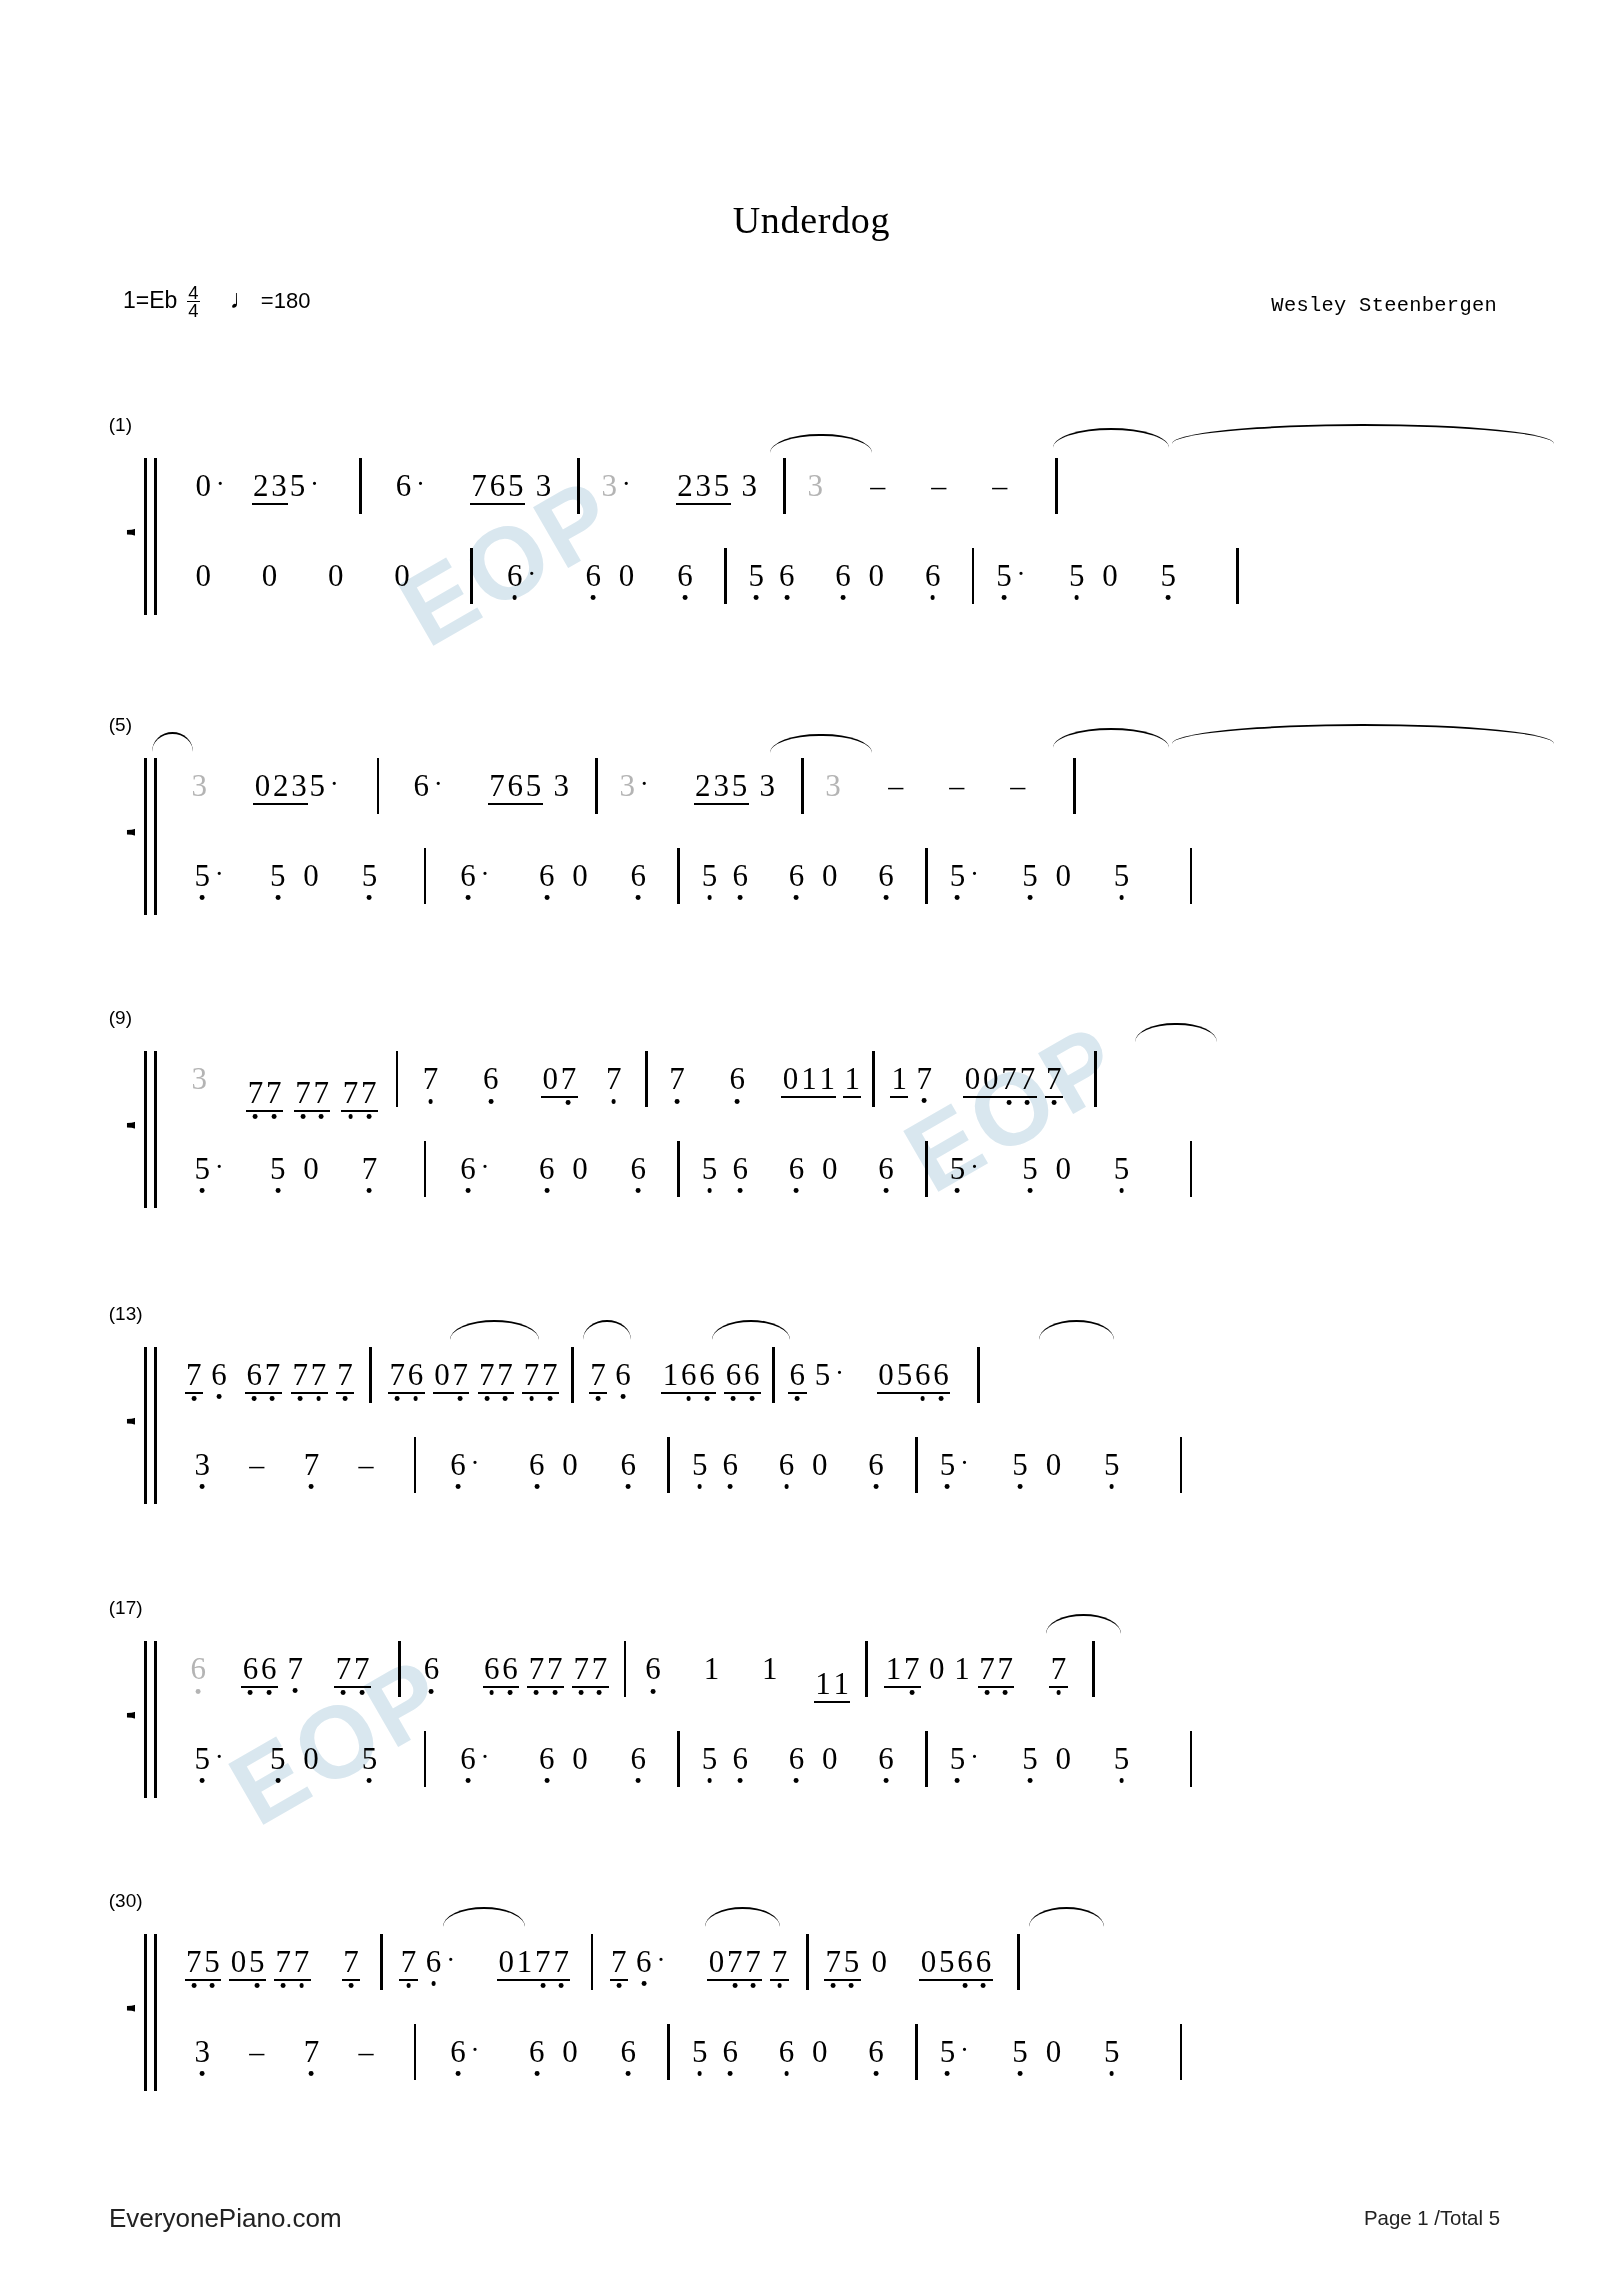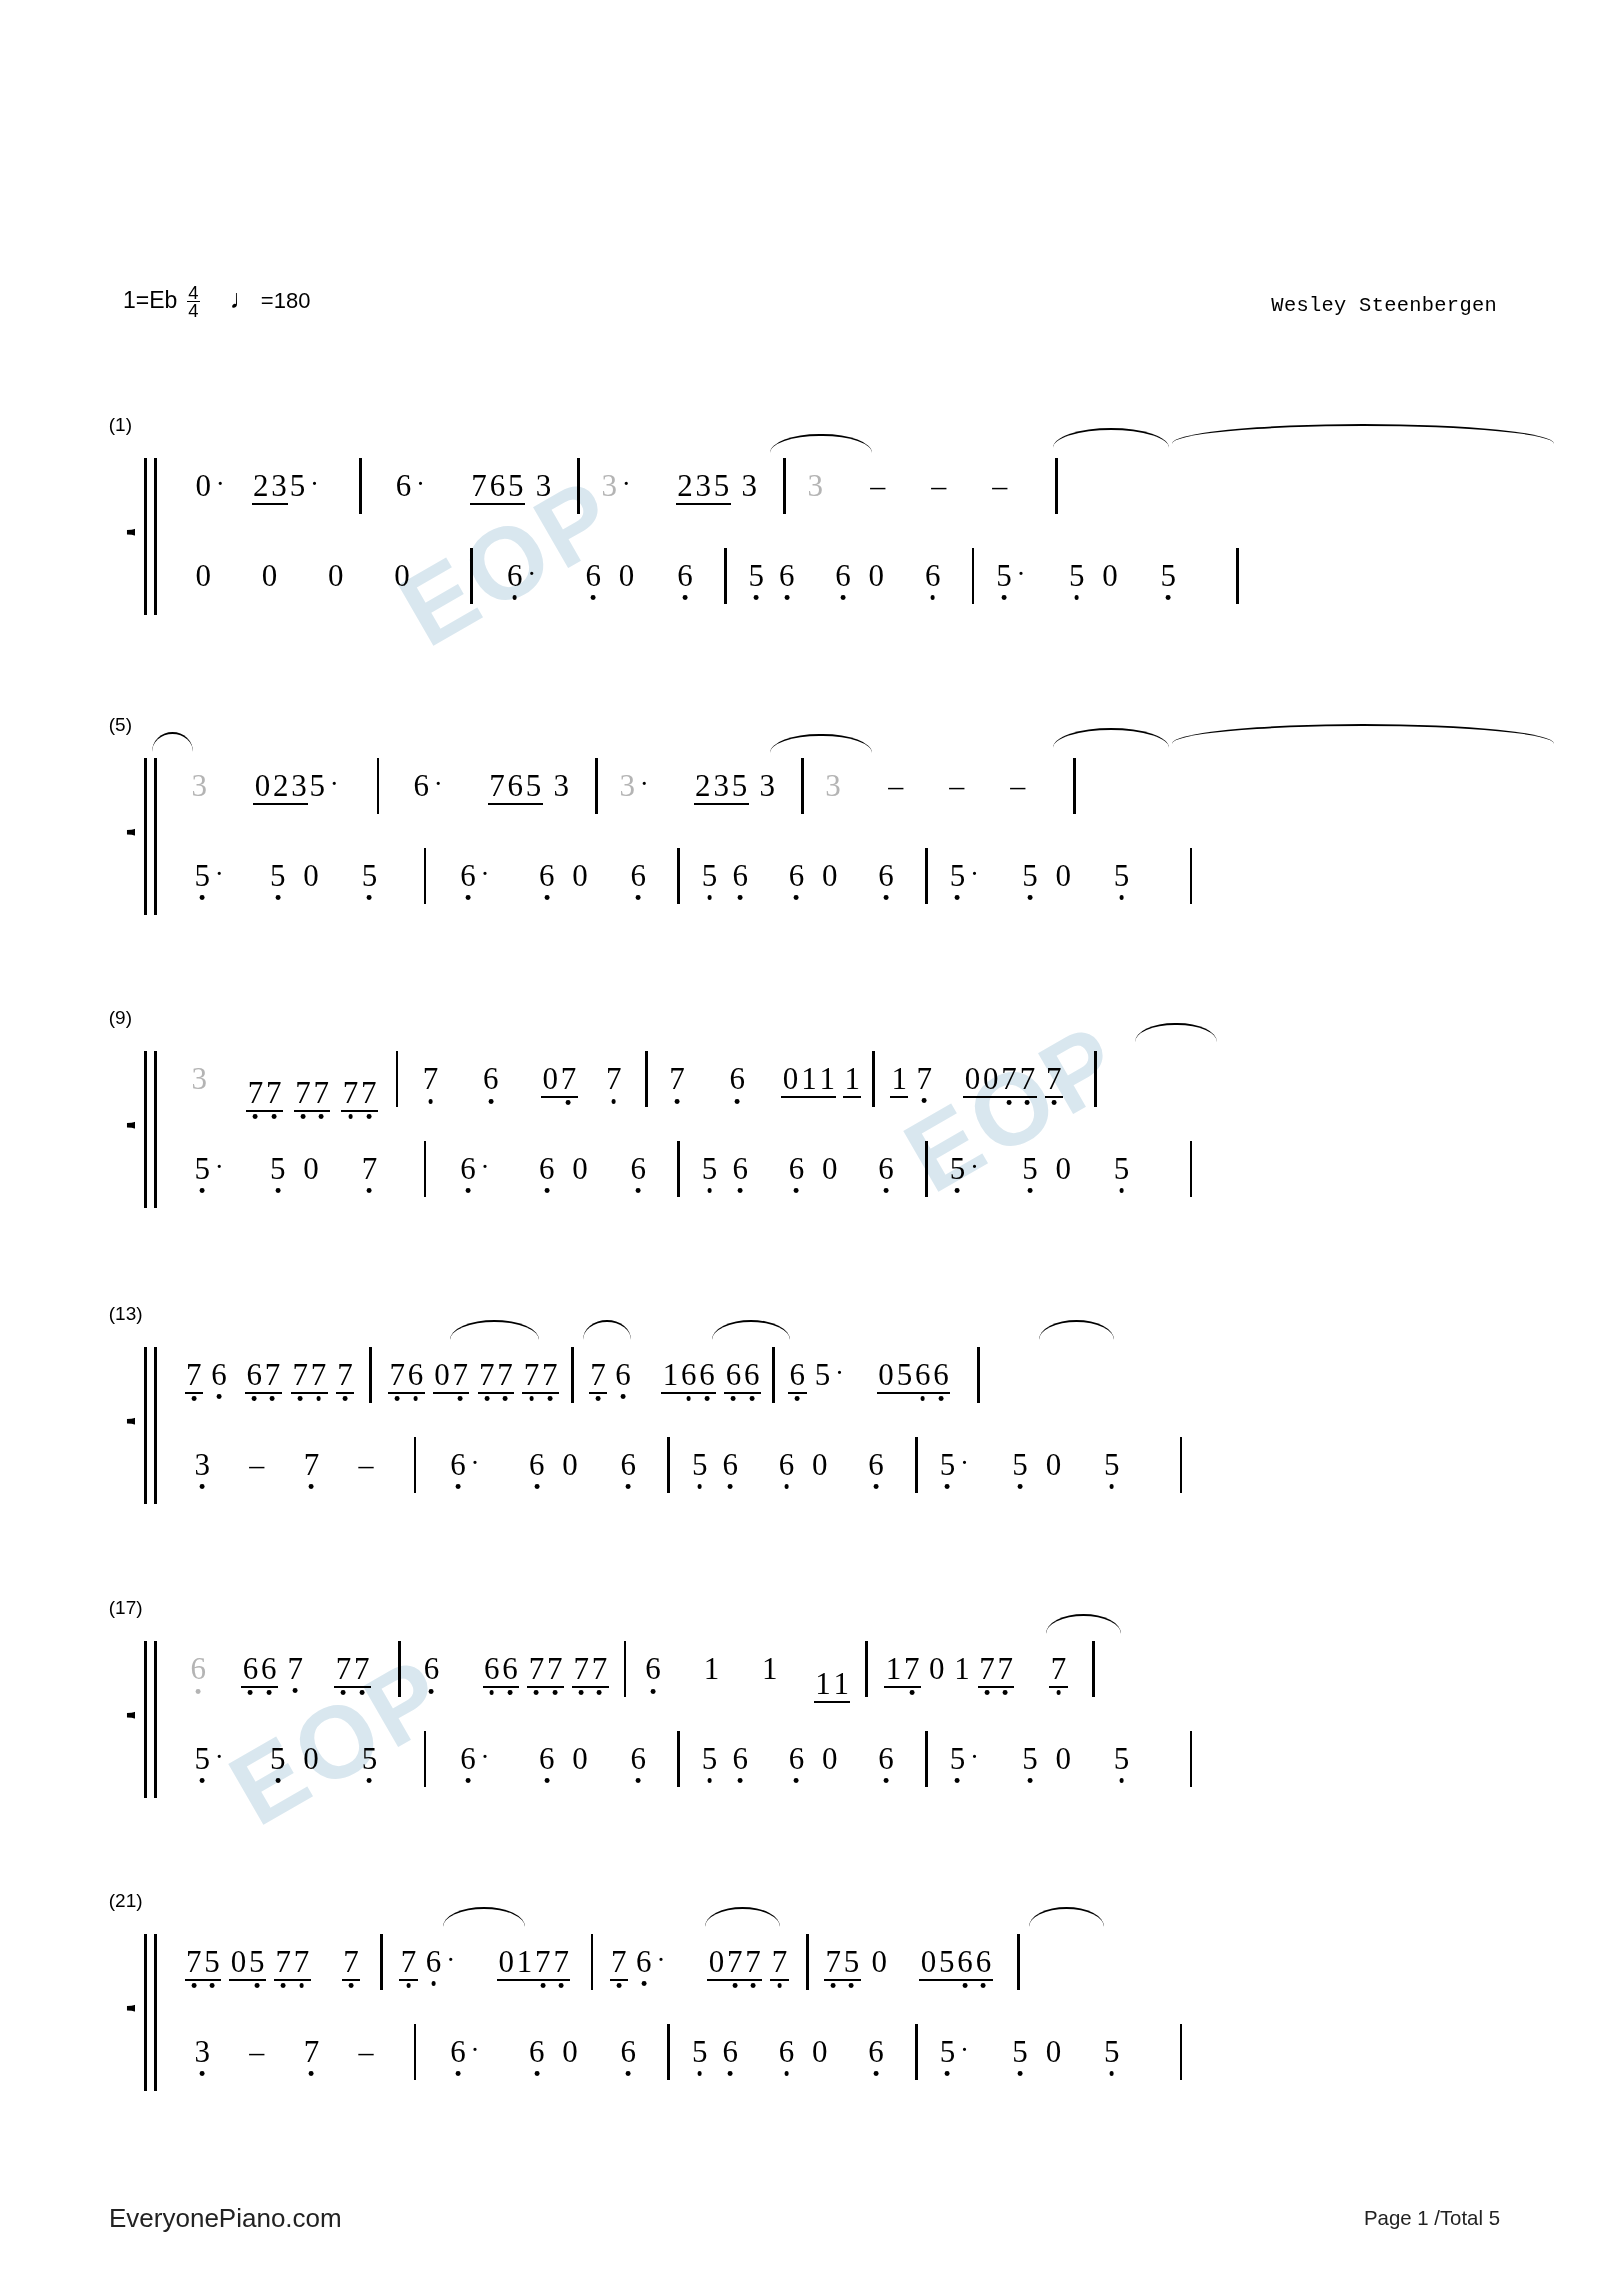--- a/index.html
+++ b/index.html
@@ -217,20 +217,21 @@
     font-size: 20.4px;
     font-family: "Liberation Sans", sans-serif;
     color: #222;
   }
 </style>
 </head>
 <body>
 
 <div class="sheet">
 
+  <div class="title">Underdog</div>
 
   <div class="key-block">
     <span>1=Eb</span>
     <span class="frac">
       <span>4</span>
       <span>4</span>
     </span>
     <span class="tempo">
       <span class="note-glyph">♩</span>
       <span>=180</span>
@@ -467,21 +468,21 @@
       <div class="cell" style="margin-left:38px;"><span class="n dlow">6</span></div>
       <span class="bar" style="margin-left:30px;"></span>
       <div class="cell" style="margin-left:17.7px;"><span class="n dlow">5</span><span class="dotr">·</span></div>
       <div class="cell" style="margin-left:42px;"><span class="n dlow">5</span><span class="n" style="margin-left:15px;">0</span></div>
       <div class="cell" style="margin-left:40px;"><span class="n dlow">5</span></div>
       <span class="barend" style="margin-left:59px;"></span>
     </div>
   </div>
 
   <div class="system" style="top:1919px;">
-    <div class="measure-num">(21)</div>
+    <div class="measure-num">(30)</div>
     <div class="brace">{</div>
     <div class="barline-start"></div>
     <div class="barline-start2"></div>
 
     <div class="staff-row upper">
       <div class="cell" style="margin-left:17.7px;"><span class="n u1 dlow">7</span><span class="n u1 dlow">5</span><span class="n u1" style="margin-left:8.2px;">0</span><span class="n u1 dlow">5</span><span class="n u1 dlow" style="margin-left:8.2px;">7</span><span class="n u1 dlow">7</span></div>
       <div class="cell" style="margin-left:31px;"><span class="n u1 dlow">7</span></div>
       <span class="bar" style="margin-left:20.4px;"></span>
       <div class="cell" style="margin-left:13.6px;"><span class="n u1 dlow">7</span><span class="n dlow" style="margin-left:6.8px;">6</span><span class="dotr">·</span></div>
       <div class="cell" style="margin-left:42px;"><span class="n u1">0</span><span class="n u1">1</span><span class="n u1 dlow">7</span><span class="n u1 dlow">7</span></div>

